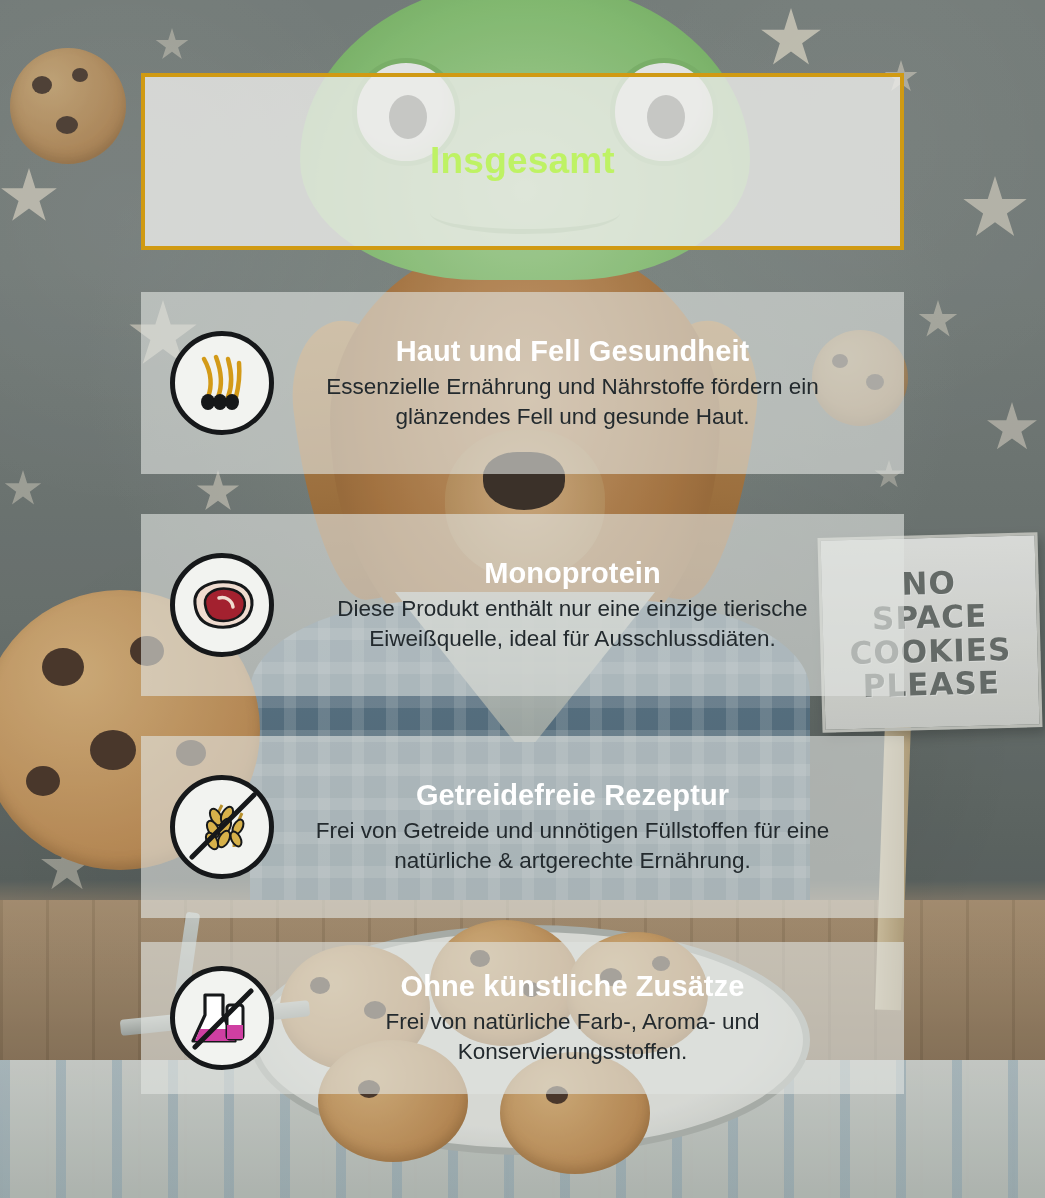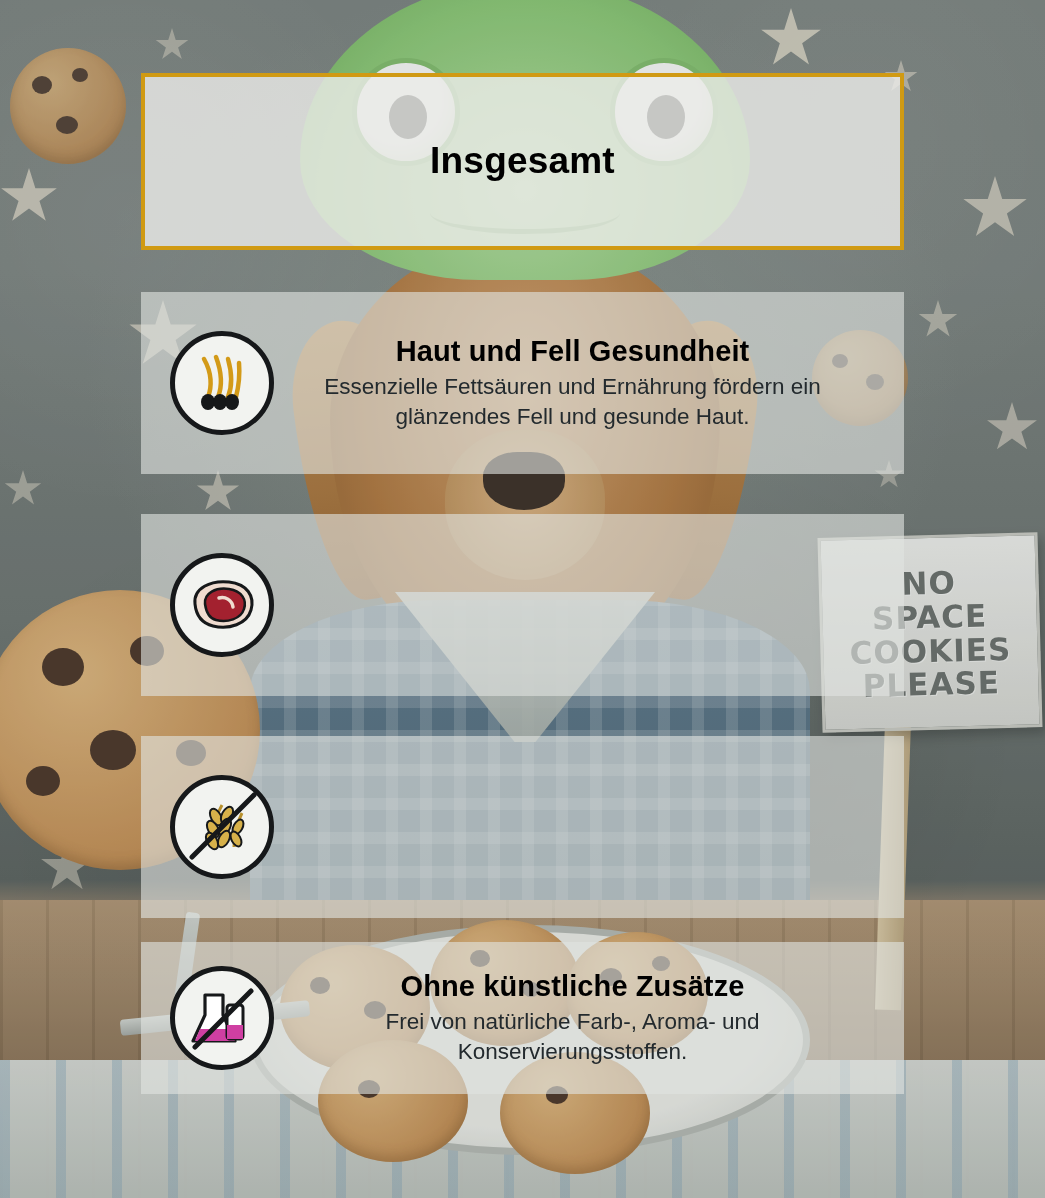--- a/index.html
+++ b/index.html
@@ -268,21 +268,21 @@
     border: 4px solid #d09a13;
     background: rgba(236,236,234,0.80);
     display: flex;
     flex-direction: column;
     align-items: center;
     justify-content: center;
   }
   .headline-top {
     font-size: 37px;
     font-weight: bold;
-    color: #000000;
+    color: #bef264;
     letter-spacing: 0.2px;
     margin-bottom: 2px;
   }
   .headline-main {
     font-size: 76px;
     font-weight: bold;
     color: #c9960f;
     line-height: 1.04;
   }
 
@@ -303,21 +303,21 @@
   }
   .feature .text-wrap {
     flex: 1 1 auto;
     text-align: center;
     padding-right: 18px;
   }
   .feature h3 {
     margin: 0 0 4px 0;
     font-size: 29px;
     font-weight: bold;
-    color: #000000;
+    color: #ffffff;
     letter-spacing: 0.1px;
   }
   .feature p {
     margin: 0;
     font-size: 22.5px;
     line-height: 1.32;
     color: #232a2e;
   }
 
   .f1 { top: 292px; height: 182px; }
@@ -447,33 +447,37 @@
             <path d="M42 12 C46 26, 46 40, 42 50" stroke="#d39a18" stroke-width="4.5" fill="none" stroke-linecap="round"></path>
             <path d="M53 16 C54 28, 52 42, 50 50" stroke="#d39a18" stroke-width="4.5" fill="none" stroke-linecap="round"></path>
             <ellipse cx="22" cy="55" rx="7" ry="8" fill="#16181a"></ellipse>
             <ellipse cx="34" cy="55" rx="7" ry="8" fill="#16181a"></ellipse>
             <ellipse cx="46" cy="55" rx="7" ry="8" fill="#16181a"></ellipse>
           </svg>
         </div>
       </div>
       <div class="text-wrap">
         <h3>Haut und Fell Gesundheit</h3>
-        <p>Essenzielle Fettsäuren und Ernährung fördern ein glänzendes Fell und gesunde Haut.</p>
+        <p>Essenzielle Ernährung und Nährstoffe fördern ein glänzendes Fell und gesunde Haut.</p>
       </div>
     </div>
 
     <div class="feature f2">
       <div class="icon-wrap">
         <div class="badge">
           <svg width="74" height="62" viewBox="0 0 74 62" aria-hidden="true">
             <path d="M10 30 C8 14, 26 6, 44 8 C62 10, 70 22, 66 36 C62 50, 44 56, 28 52 C16 49, 11 40, 10 30 Z" fill="#f0dcd0" stroke="#16181a" stroke-width="3"></path>
             <path d="M20 30 C19 19, 31 13, 44 15 C57 17, 62 26, 59 35 C56 45, 42 49, 31 46 C23 44, 21 37, 20 30 Z" fill="#a3212f" stroke="#16181a" stroke-width="2.5"></path>
             <path d="M34 24 C40 22, 47 26, 48 33" stroke="#f0dcd0" stroke-width="3.5" fill="none" stroke-linecap="round"></path>
           </svg>
         </div>
+      </div>
+      <div class="text-wrap">
+        <h3>Monoprotein</h3>
+        <p>Diese Produkt enthält nur eine einzige tierische Eiweißquelle, ideal für Ausschlussdiäten.</p>
       </div>
     </div>
 
     <div class="feature f3">
       <div class="icon-wrap">
         <div class="badge">
           <svg width="80" height="80" viewBox="0 0 80 80" aria-hidden="true">
             <g stroke="#16181a" stroke-width="2" fill="#d7b14a">
               <path d="M30 58 C30 42, 34 28, 40 18" stroke="#b8902c" stroke-width="3" fill="none"></path>
               <ellipse cx="34" cy="30" rx="5" ry="9" transform="rotate(-28 34 30)"></ellipse>
@@ -483,20 +487,24 @@
               <ellipse cx="30" cy="54" rx="5" ry="9" transform="rotate(-28 30 54)"></ellipse>
               <ellipse cx="42" cy="52" rx="5" ry="9" transform="rotate(28 42 52)"></ellipse>
               <path d="M52 60 C52 46, 56 34, 60 26" stroke="#b8902c" stroke-width="3" fill="none"></path>
               <ellipse cx="56" cy="40" rx="4.5" ry="8" transform="rotate(28 56 40)"></ellipse>
               <ellipse cx="54" cy="52" rx="4.5" ry="8" transform="rotate(-28 54 52)"></ellipse>
             </g>
             <line x1="10" y1="70" x2="72" y2="8" stroke="#16181a" stroke-width="5" stroke-linecap="round"></line>
           </svg>
         </div>
       </div>
+      <div class="text-wrap">
+        <h3>Getreidefreie Rezeptur</h3>
+        <p>Frei von Getreide und unnötigen Füllstoffen für eine natürliche &amp; artgerechte Ernährung.</p>
+      </div>
     </div>
 
     <div class="feature f4">
       <div class="icon-wrap">
         <div class="badge">
           <svg width="78" height="78" viewBox="0 0 78 78" aria-hidden="true">
             <path d="M22 16 h18 v20 l12 26 h-42 l12 -26 z" fill="#ffffff" stroke="#16181a" stroke-width="3.2" stroke-linejoin="round"></path>
             <path d="M17 50 h30 l5 12 h-40 z" fill="#cf3fa2"></path>
             <rect x="44" y="26" width="16" height="34" rx="3" fill="#ffffff" stroke="#16181a" stroke-width="3"></rect>
             <rect x="44" y="46" width="16" height="14" fill="#cf3fa2"></rect>

